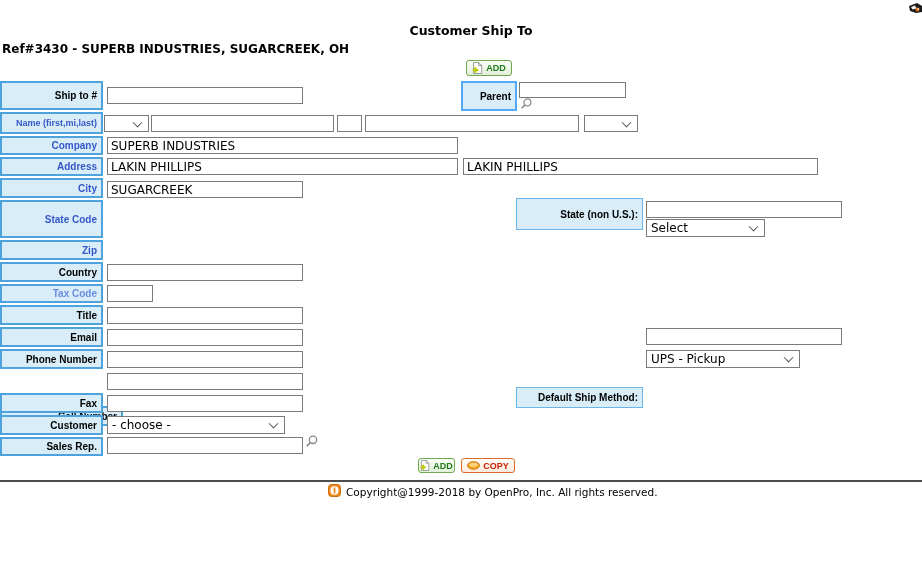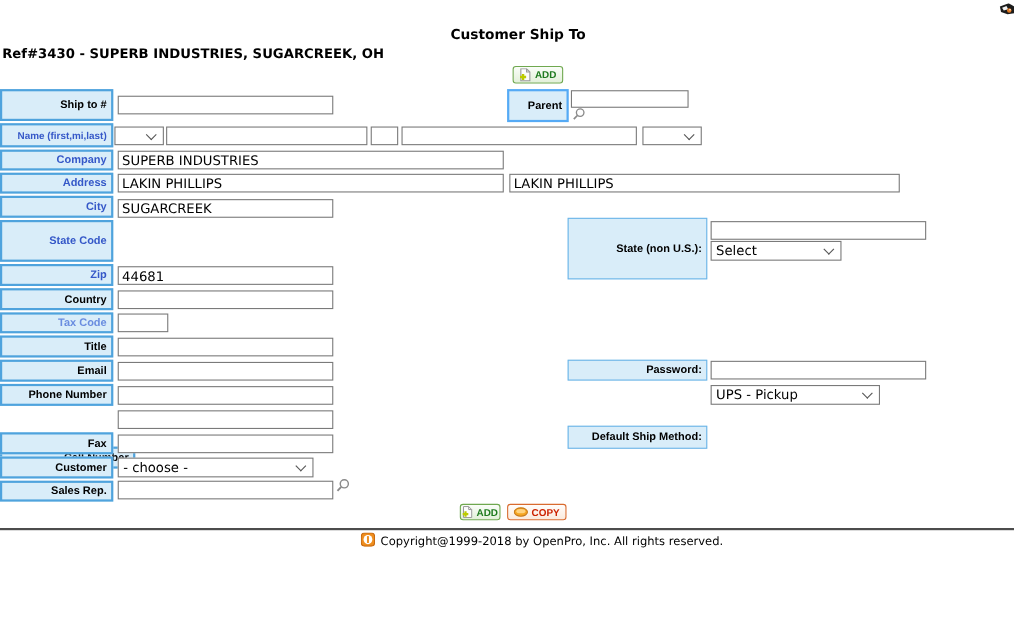--- a/index.html
+++ b/index.html
@@ -121,21 +121,20 @@
   <div class="abs sel" style="left:584px;top:115px;width:54px;height:17px;">
       <span class="chev"></span>
     </div>
 
   <input class="abs inp" style="left: 107px; top: 137px; width: 351px; height: 17px;" value="SUPERB INDUSTRIES">
   <input class="abs inp" style="left: 107px; top: 158px; width: 351px; height: 17px;" value="LAKIN PHILLIPS">
   <input class="abs inp" style="left: 463px; top: 158px; width: 355px; height: 17px;" value="LAKIN PHILLIPS">
   <input class="abs inp" style="left: 107px; top: 181px; width: 196px; height: 17px;" value="SUGARCREEK">
 
 
-  <input class="abs inp" style="left: 107px; top: 242px; width: 196px; height: 17px;" value="44681">
   <input class="abs inp" style="left: 107px; top: 264px; width: 196px; height: 17px;" value="">
   <input class="abs inp" style="left: 107px; top: 285px; width: 46px; height: 17px;" value="">
   <input class="abs inp" style="left: 107px; top: 307px; width: 196px; height: 17px;" value="">
   <input class="abs inp" style="left: 107px; top: 329px; width: 196px; height: 17px;" value="">
   <input class="abs inp" style="left: 107px; top: 351px; width: 196px; height: 17px;" value="">
   <input class="abs inp" style="left: 107px; top: 373px; width: 196px; height: 17px;" value="">
   <input class="abs inp" style="left: 107px; top: 395px; width: 196px; height: 17px;" value="">
 
   <div class="abs sel" style="left:107px;top:416px;width:178px;height:18px;">
     <span>- choose -</span>
@@ -154,32 +153,29 @@
       <span>Parent</span>
     </div>
   <input class="abs inp" style="left: 519px; top: 82px; width: 107px; height: 16px;" value="">
   <span class="abs icon" style="left:520px;top:97px;">
     <svg width="13" height="13" viewBox="0 0 14 14">
       <circle cx="8" cy="5.8" r="3.7" fill="#fdfdfd" stroke="#8a8a8a" stroke-width="1.3"></circle>
       <line x1="1.8" y1="12.2" x2="5.2" y2="8.6" stroke="#8a8a8a" stroke-width="1.7"></line>
     </svg>
   </span>
 
-  <div class="abs cell thin" style="left:516px;top:198px;width:127px;height:56px;padding-left:44px;">
+  <div class="abs cell thin" style="left:516px;top:198px;width:127px;height:32px;padding-left:44px;">
       <span>State (non U.S.):</span>
     </div>
   <input class="abs inp" style="left: 646px; top: 201px; width: 196px; height: 17px;" value="">
   <div class="abs sel" style="left:646px;top:219px;width:119px;height:18px;">
     <span>Select</span>
     <span class="chev"></span>
   </div>
 
-  <div class="abs cell thin" style="left:516px;top:327px;width:127px;height:19px;">
-      <span>Password:</span>
-    </div>
   <input class="abs inp" style="left: 646px; top: 328px; width: 196px; height: 17px;" value="">
 
   <div class="abs cell thin" style="left:516px;top:347px;width:127px;height:21px;margin-top:40px;">
       <span>Default Ship Method:</span>
     </div>
   <div class="abs sel" style="left:646px;top:350px;width:154px;height:18px;">
     <span>UPS - Pickup</span>
     <span class="chev"></span>
   </div>
 

